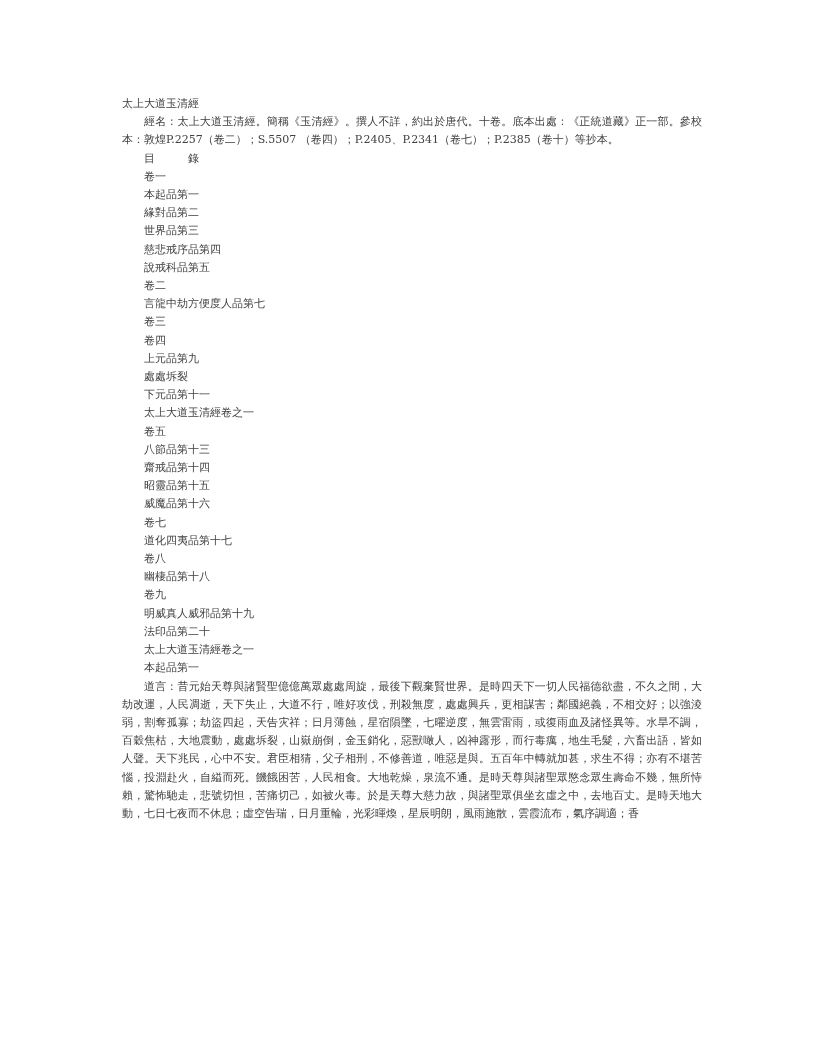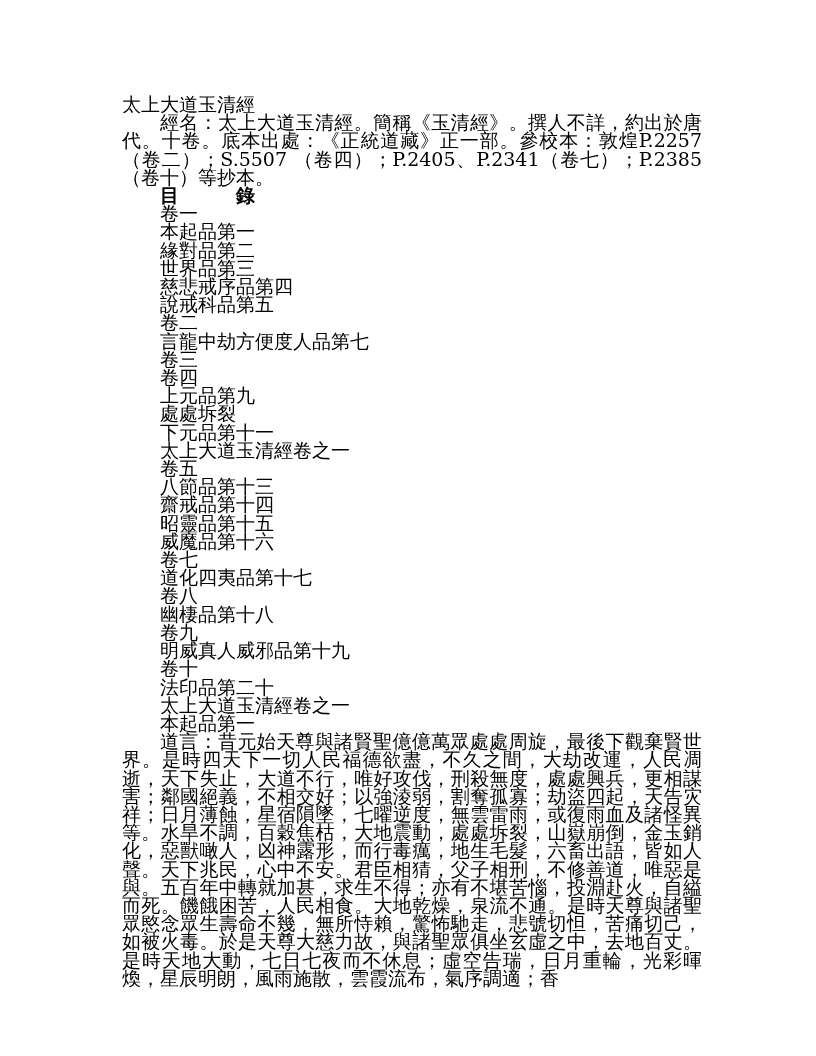--- a/index.html
+++ b/index.html
@@ -3,27 +3,27 @@
   <meta charset="utf-8">
   <style>
     html, body { margin: 0; padding: 0; background: #ffffff; }
     body { width: 816px; height: 1056px; position: relative; overflow: hidden; }
     .page {
       position: absolute;
       left: 122px;
       top: 95px;
       width: 580px;
       font-family: "DejaVu Serif", "Liberation Serif", serif;
-      font-size: 19px;
+      font-size: 11px;
       line-height: 18.2px;
-      color: #000000;
+      color: #404040;
     }
     .line { white-space: nowrap; }
     .para { text-indent: 2em; text-align: justify; text-align-last: left; word-break: break-all; }
-    .toc-head { padding-left: 2em; font-weight: bold; }
+    .toc-head { padding-left: 2em; }
     .toc-head .gap { display: inline-block; width: 3em; }
     .toc-item { padding-left: 2em; }
   </style>
 </head>
 <body>
 
 <div class="page">
   <div class="line">太上大道玉清經</div>
   <div class="para">經名：太上大道玉清經。簡稱《玉清經》。撰人不詳，約出於唐代。十卷。底本出處：《正統道藏》正一部。參校本：敦煌P.2257（卷二）；S.5507 （卷四）；P.2405、P.2341（卷七）；P.2385（卷十）等抄本。</div>
   <div class="line toc-head"><span>目</span><span class="gap"></span><span>錄</span></div>
@@ -46,19 +46,18 @@
       <div class="line toc-item">八節品第十三</div>
       <div class="line toc-item">齋戒品第十四</div>
       <div class="line toc-item">昭靈品第十五</div>
       <div class="line toc-item">威魔品第十六</div>
       <div class="line toc-item">卷七</div>
       <div class="line toc-item">道化四夷品第十七</div>
       <div class="line toc-item">卷八</div>
       <div class="line toc-item">幽棲品第十八</div>
       <div class="line toc-item">卷九</div>
       <div class="line toc-item">明威真人威邪品第十九</div>
-      <div class="line toc-item">卷十</div>
       <div class="line toc-item">法印品第二十</div>
     </div>
   <div class="line toc-item">太上大道玉清經卷之一</div>
   <div class="line toc-item">本起品第一</div>
   <div class="para">道言：昔元始天尊與諸賢聖億億萬眾處處周旋，最後下觀棄賢世界。是時四天下一切人民福德欲盡，不久之間，大劫改運，人民凋逝，天下失止，大道不行，唯好攻伐，刑殺無度，處處興兵，更相謀害；鄰國絕義，不相交好；以強淩弱，割奪孤寡；劫盜四起，天告灾祥；日月薄蝕，星宿隕墜，七曜逆度，無雲雷雨，或復雨血及諸怪異等。水旱不調，百穀焦枯，大地震動，處處坼裂，山嶽崩倒，金玉銷化，惡獸噉人，凶神露形，而行毒癘，地生毛髮，六畜出語，皆如人聲。天下兆民，心中不安。君臣相猜，父子相刑，不修善道，唯惡是與。五百年中轉就加甚，求生不得；亦有不堪苦惱，投淵赴火，自縊而死。饑餓困苦，人民相食。大地乾燥，泉流不通。是時天尊與諸聖眾愍念眾生壽命不幾，無所恃賴，驚怖馳走，悲號切怛，苦痛切己，如被火毒。於是天尊大慈力故，與諸聖眾俱坐玄虛之中，去地百丈。是時天地大動，七日七夜而不休息；虛空告瑞，日月重輪，光彩暉煥，星辰明朗，風雨施散，雲霞流布，氣序調適；香</div>
 </div>
 
 </body></html>

